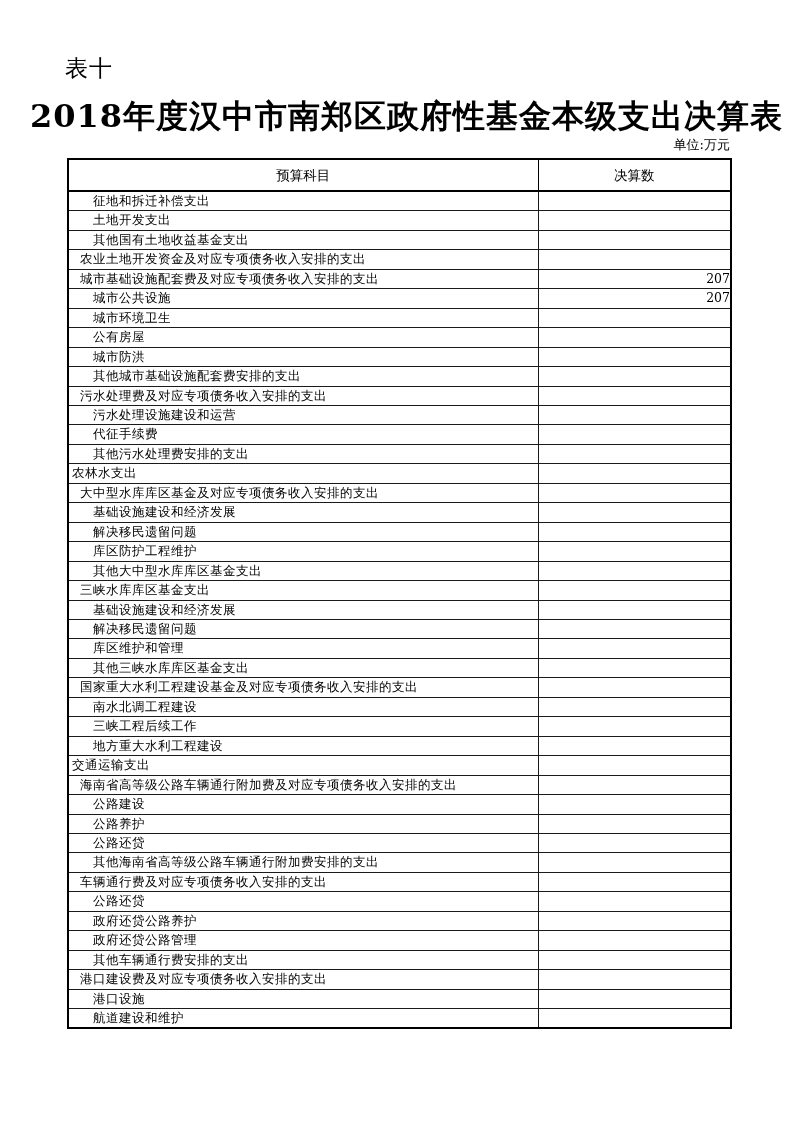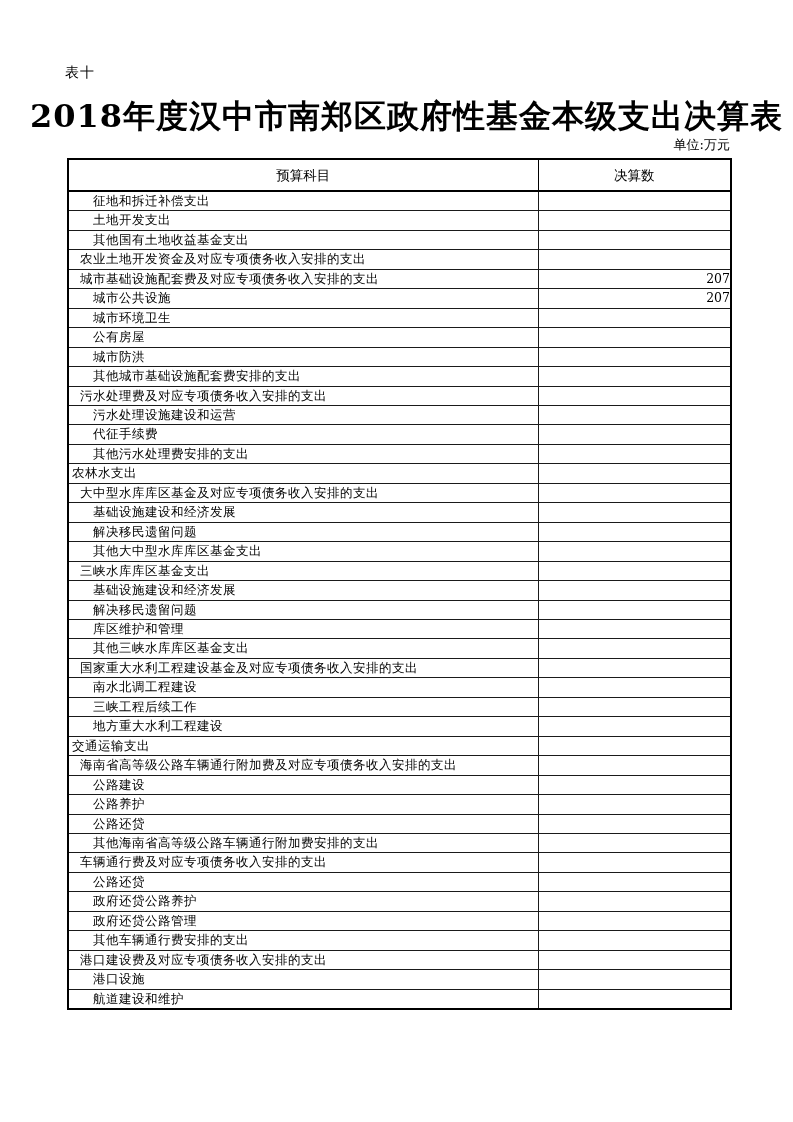--- a/index.html
+++ b/index.html
@@ -8,22 +8,22 @@
     width: 793px;
     height: 1122px;
     background: #ffffff;
     color: #000000;
     font-family: "DejaVu Serif", "Liberation Serif", serif;
     overflow: hidden;
   }
   .page-label {
     position: absolute;
     left: 65px;
-    top: 64px;
-    font-size: 14px;
+    top: 53px;
+    font-size: 23px;
     letter-spacing: 1px;
   }
   .doc-title {
     position: absolute;
     left: 0;
     top: 85px;
     width: 100%;
     margin: 10px;
     text-align: center;
     font-size: 32px;
@@ -162,20 +162,24 @@
         </tr>
         <tr>
           <td class="label indent-2">基础设施建设和经济发展</td>
           <td class="value"></td>
         </tr>
         <tr>
           <td class="label indent-2">解决移民遗留问题</td>
           <td class="value"></td>
         </tr>
         <tr>
+          <td class="label indent-2">库区防护工程维护</td>
+          <td class="value"></td>
+        </tr>
+        <tr>
           <td class="label indent-2">其他大中型水库库区基金支出</td>
           <td class="value"></td>
         </tr>
         <tr>
           <td class="label indent-1">三峡水库库区基金支出</td>
           <td class="value"></td>
         </tr>
         <tr>
           <td class="label indent-2">基础设施建设和经济发展</td>
           <td class="value"></td>

